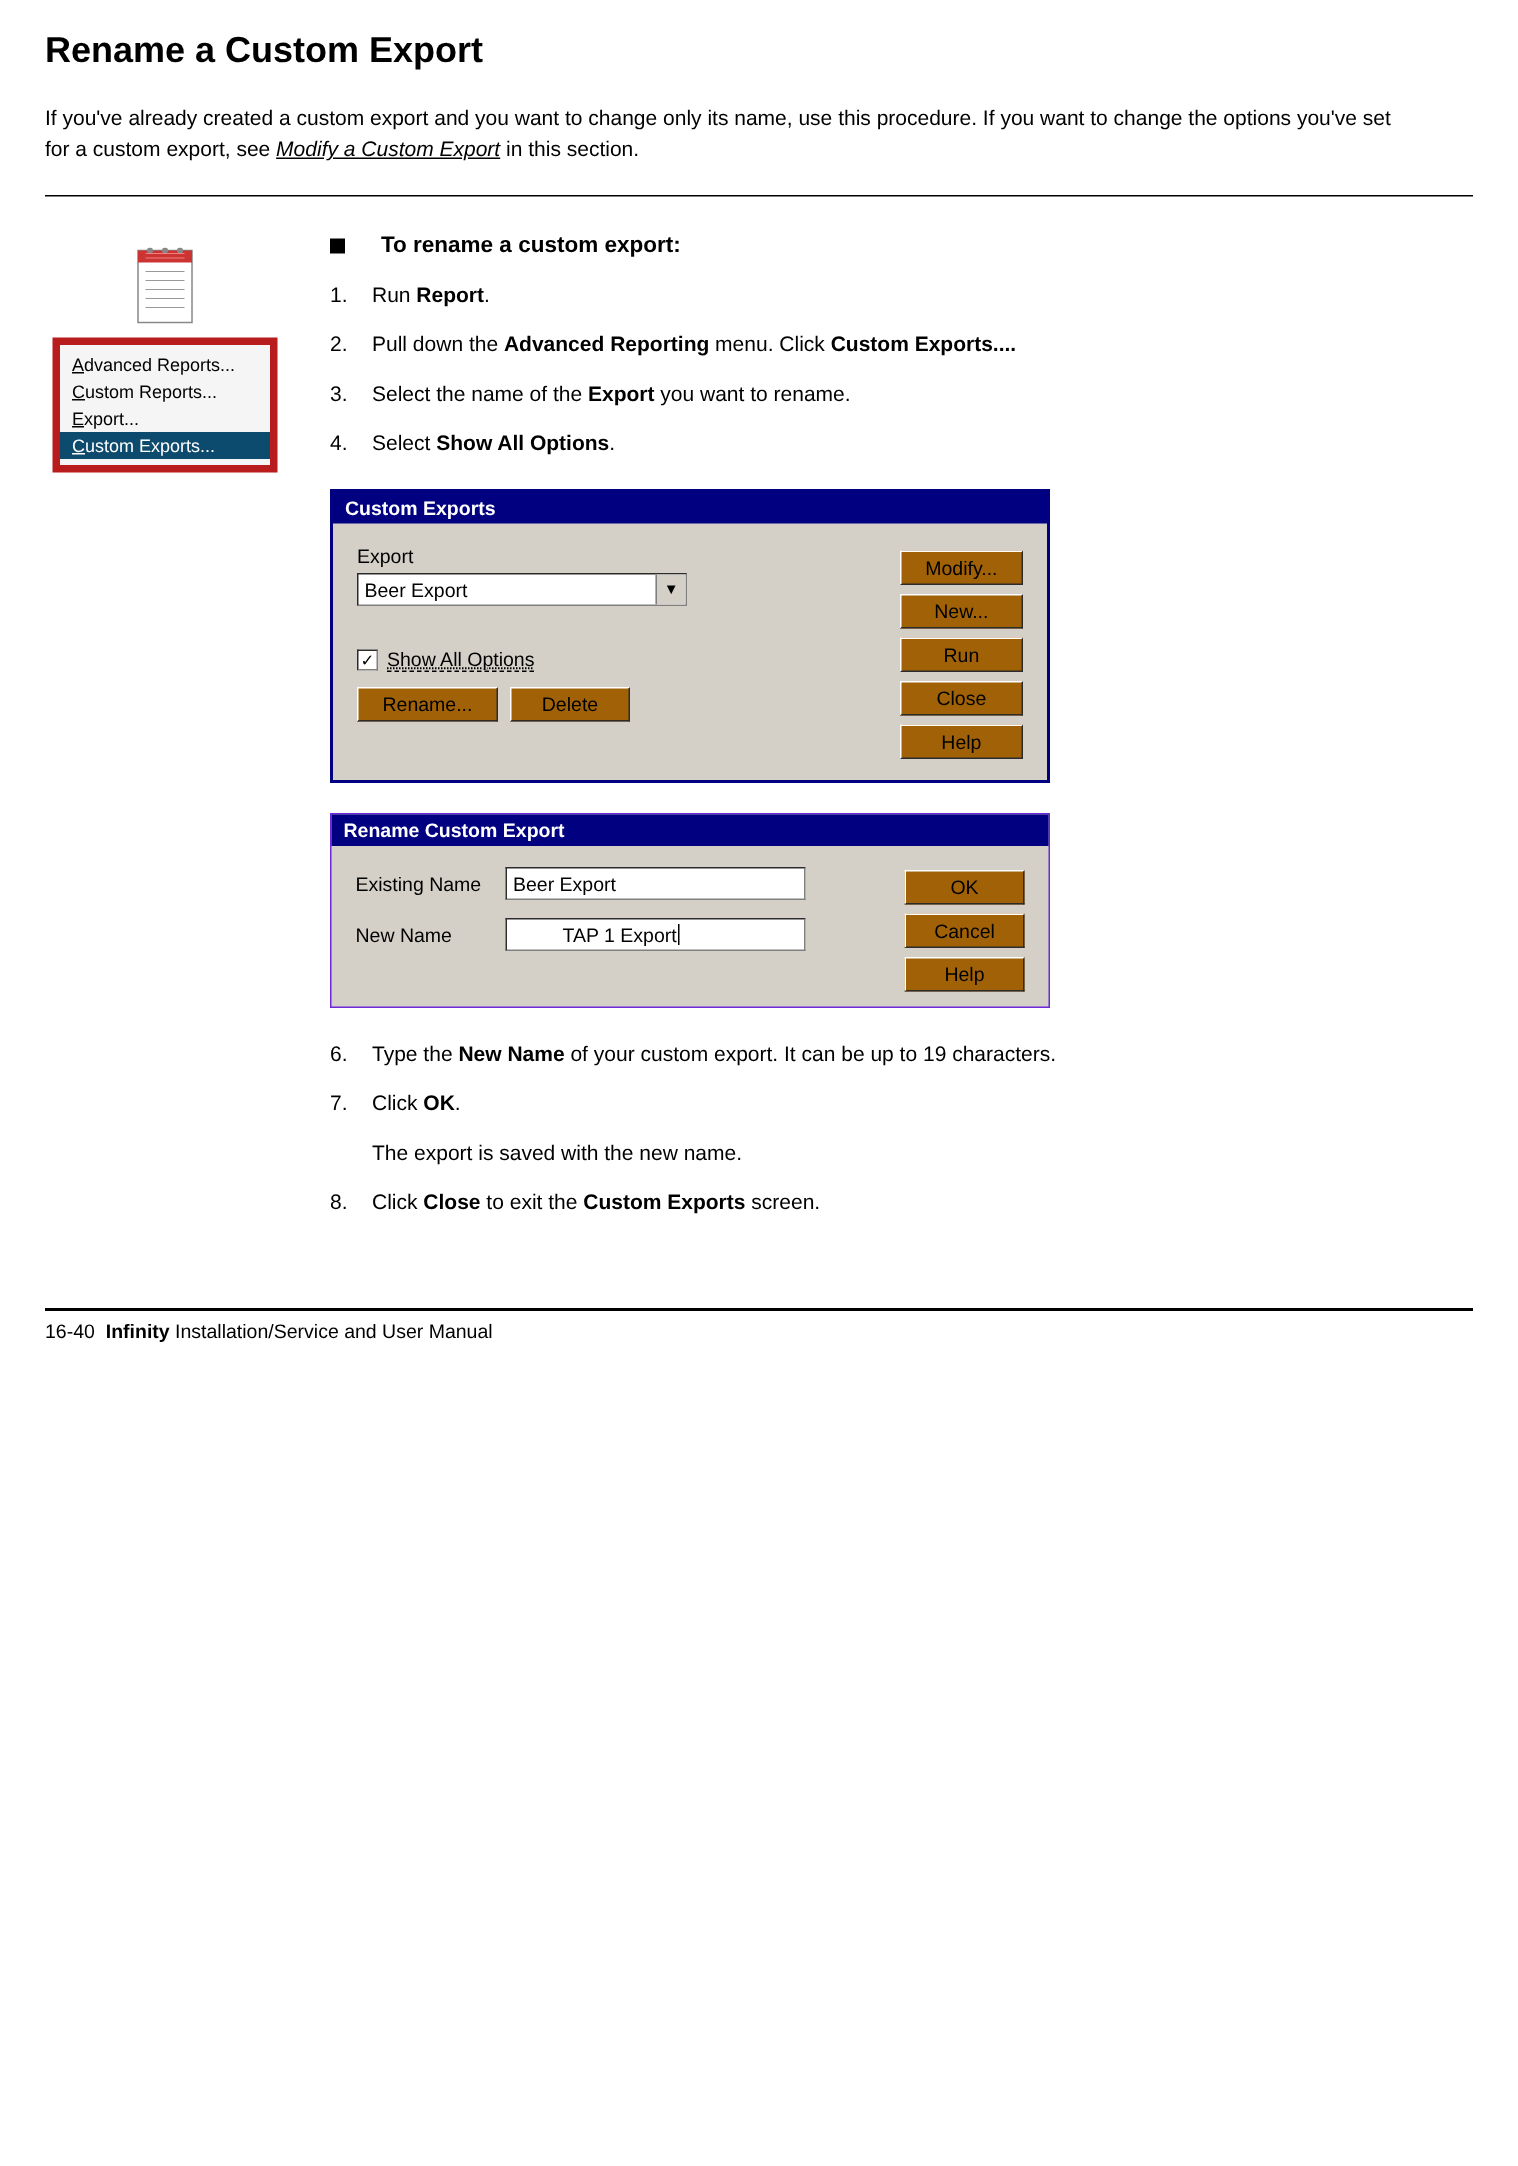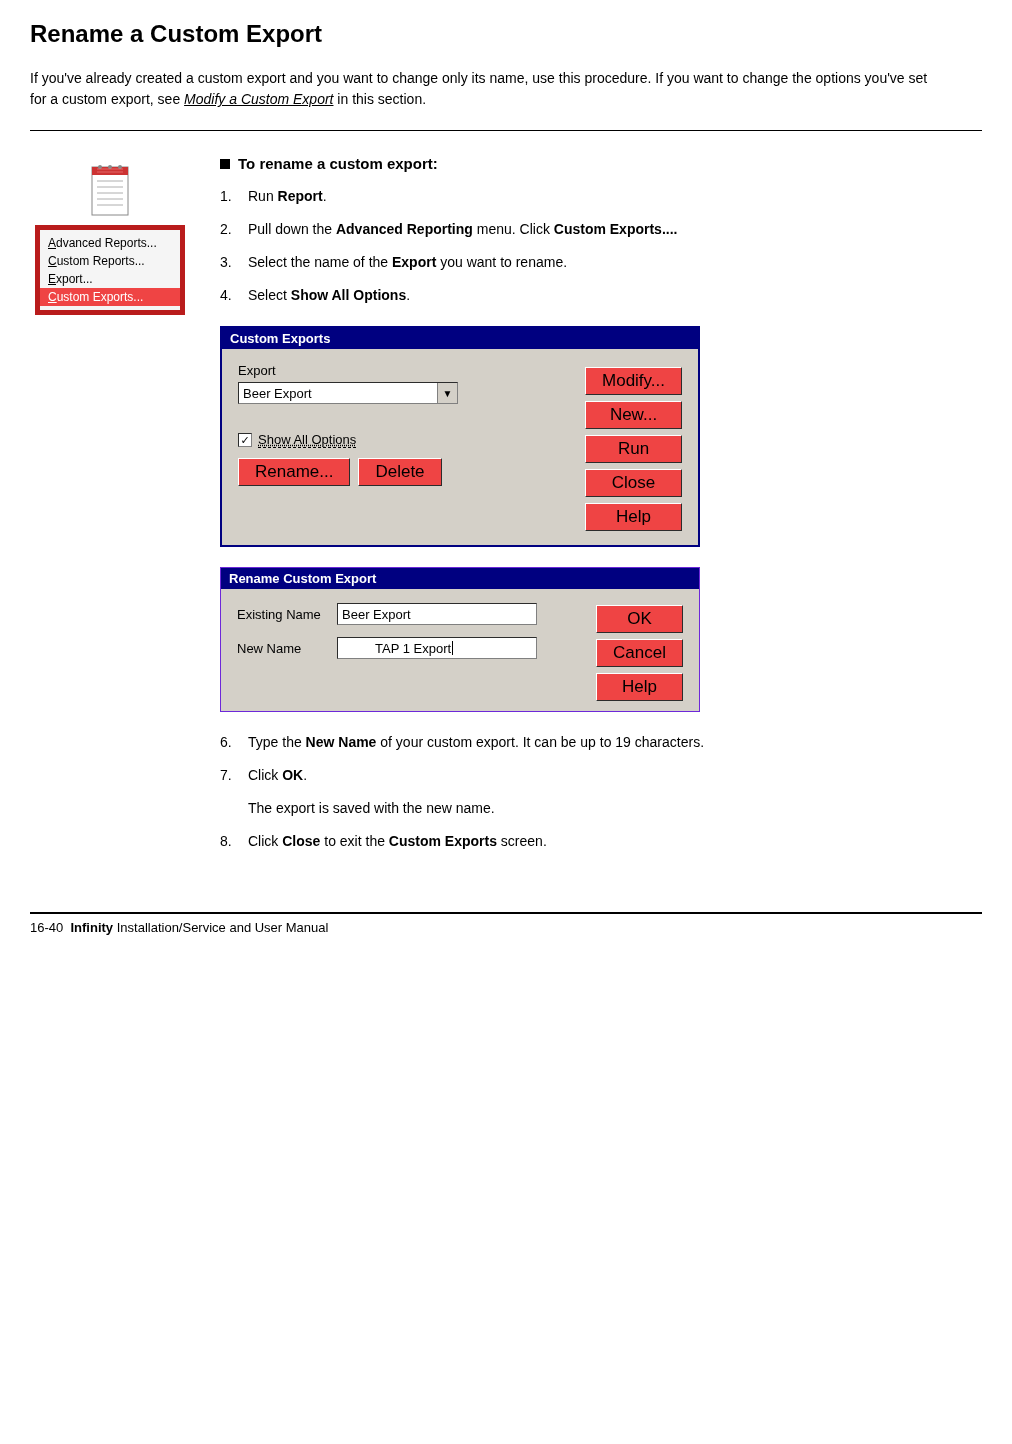--- a/index.html
+++ b/index.html
@@ -52,33 +52,33 @@
       width: 150px;
     }
     .menu-item {
       padding: 2px 8px;
       font-size: 12px;
       color: #000;
       cursor: pointer;
       white-space: nowrap;
     }
     .menu-item.selected {
-      background: #ef4444;
+      background: #0c4a6e;
       color: #fff;
     }
     .right-col {
       flex: 1;
     }
     .step-header {
       font-size: 15px;
       font-weight: bold;
       margin-bottom: 14px;
       display: flex;
       align-items: center;
-      gap: 4px;
+      gap: 20px;
     }
     .bullet-square {
       display: inline-block;
       width: 10px;
       height: 10px;
       background: #000;
       flex-shrink: 0;
       margin-right: 4px;
     }
     .steps-list {
@@ -147,26 +147,26 @@
       height: 100%;
       background: #d4d0c8;
       border-left: 1px solid #808080;
       display: flex;
       align-items: center;
       justify-content: center;
       font-size: 10px;
       cursor: pointer;
     }
     .dialog-btn {
-      background: #ef4444;
+      background: #a16207;
       border: 1px outset #fff;
       border-right-color: #808080;
       border-bottom-color: #808080;
       padding: 3px 16px;
-      font-size: 17px;
+      font-size: 13px;
       cursor: pointer;
       min-width: 80px;
     }
     .dialog-btn:first-child {
       
     }
     .dialog-main-content {
       display: flex;
       gap: 10px;
     }

